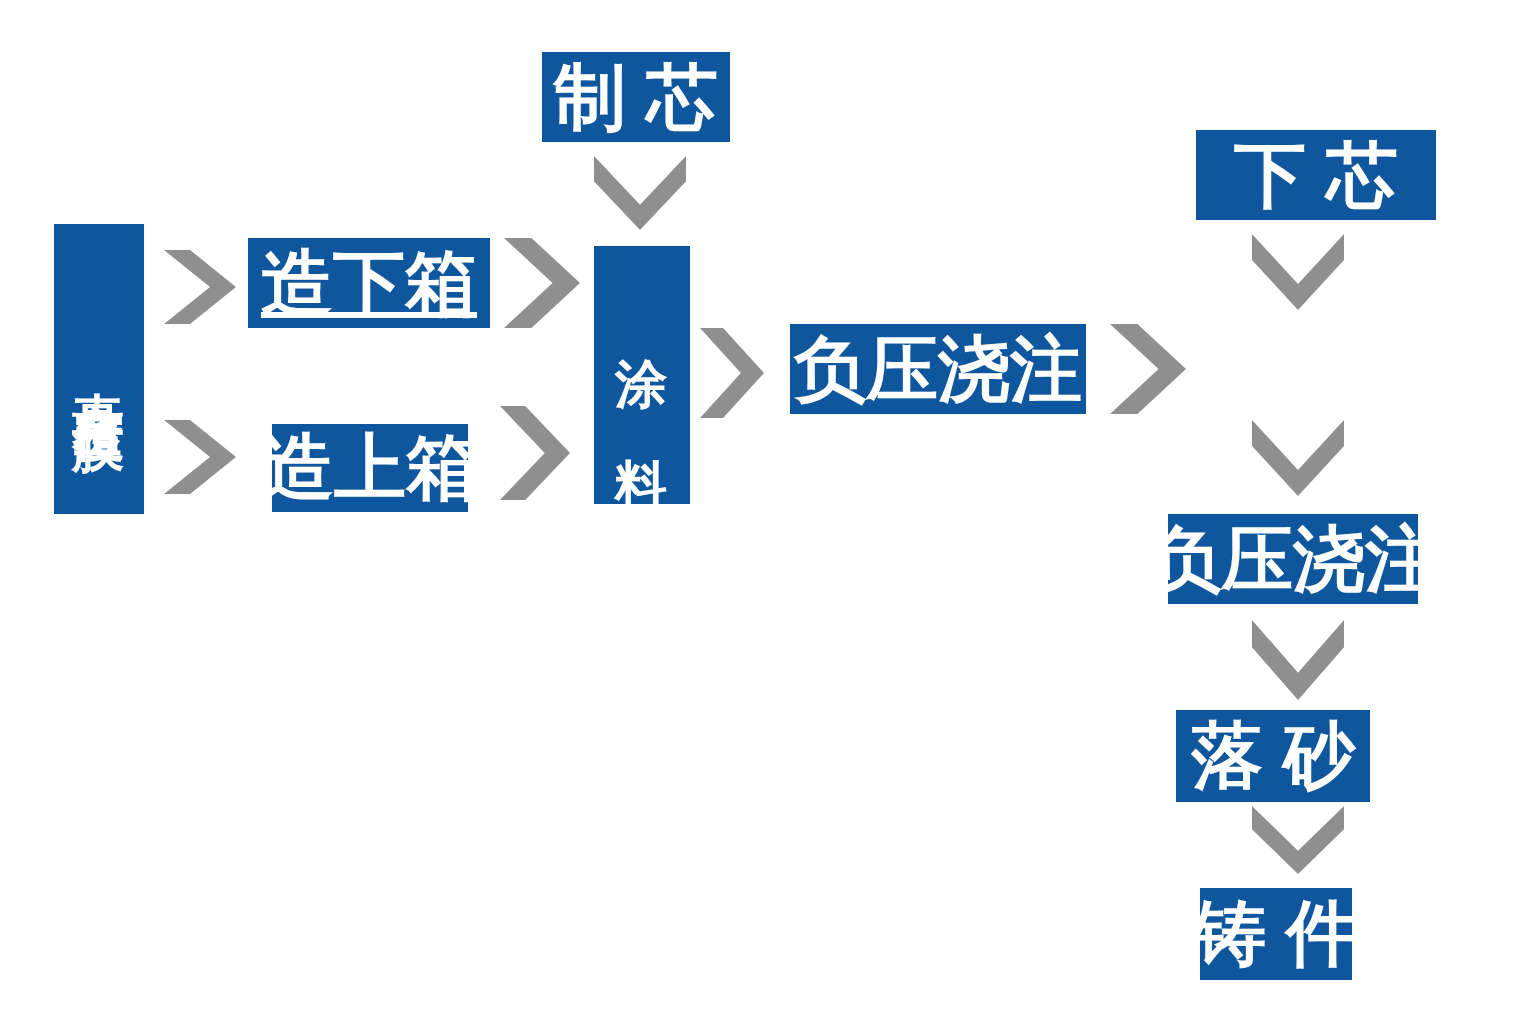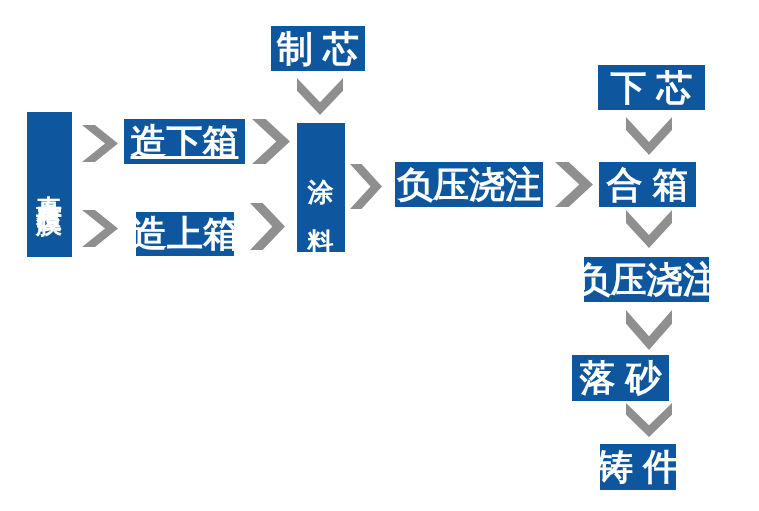--- a/index.html
+++ b/index.html
@@ -24,24 +24,24 @@
     writing-mode:vertical-lr;text-orientation:upright;
   }
   .arrow{position:absolute;display:block;}
   
   .n-vacuum-film   {left:27px; top:112px;width:45px; height:145px;font-size:26px;letter-spacing:5px;}
   .n-make-lower-box{left:124px;top:119px;width:121px;height:45px;text-decoration:underline;}
   .n-make-upper-box{left:124px;top:212px;width:98px;height:44px;margin-left:12px;}
   .n-core-making   {left:271px;top:26px; width:94px; height:45px;}
   .n-coating       {left:297px;top:123px;width:48px; height:129px;font-size:26px;letter-spacing:10px;}
   .n-sand-vibration{left:395px;top:162px;width:148px;height:45px;}
-  .n-lower-core    {left:598px;top:65px; width:107px;height:45px;}
+  .n-lower-core    {left:598px;top:65px; width:120px;height:45px;}
   .n-close-box     {left:599px;top:162px;width:97px; height:45px;}
   .n-vacuum-pouring{left:584px;top:257px;width:125px;height:45px;}
-  .n-shakeout      {left:572px;top:355px;width:97px; height:46px;}
+  .n-shakeout      {left:588px;top:355px;width:97px; height:46px;}
   .n-casting       {left:600px;top:444px;width:76px; height:46px;}
   
   .a-r1{left:82px; top:125px;width:36px;height:37px;}
   .a-r2{left:82px; top:210px;width:36px;height:37px;}
   .a-r3{left:252px;top:119px;width:38px;height:45px;}
   .a-r4{left:250px;top:203px;width:35px;height:47px;}
   .a-r5{left:350px;top:164px;width:32px;height:45px;}
   .a-r6{left:555px;top:162px;width:38px;height:45px;}
   .a-d1{left:297px;top:78px; width:46px;height:37px;}
   .a-d2{left:626px;top:117px;width:46px;height:38px;}
@@ -54,21 +54,20 @@
 
 <div class="canvas">
 
   <div class="node vertical n-vacuum-film">真空覆膜</div>
   <div class="node n-make-lower-box">造下箱</div>
   <div class="node n-make-upper-box">造上箱</div>
   <div class="node n-core-making">制 芯</div>
   <div class="node vertical n-coating">涂 料</div>
   <div class="node n-sand-vibration">负压浇注</div>
   <div class="node n-lower-core">下 芯</div>
-  <div class="node n-close-box">合 箱</div>
   <div class="node n-vacuum-pouring">负压浇注</div>
   <div class="node n-shakeout">落 砂</div>
   <div class="node n-casting">铸 件</div>
 
   <svg class="arrow a-r1" viewBox="0 0 36 40" preserveAspectRatio="none" aria-hidden="true">
     <polygon points="0,0 13,0 36,20 13,40 0,40 23,20" fill="#8f8f8f"></polygon>
   </svg>
   <svg class="arrow a-r2" viewBox="0 0 36 40" preserveAspectRatio="none" aria-hidden="true">
     <polygon points="0,0 13,0 36,20 13,40 0,40 23,20" fill="#8f8f8f"></polygon>
   </svg>

